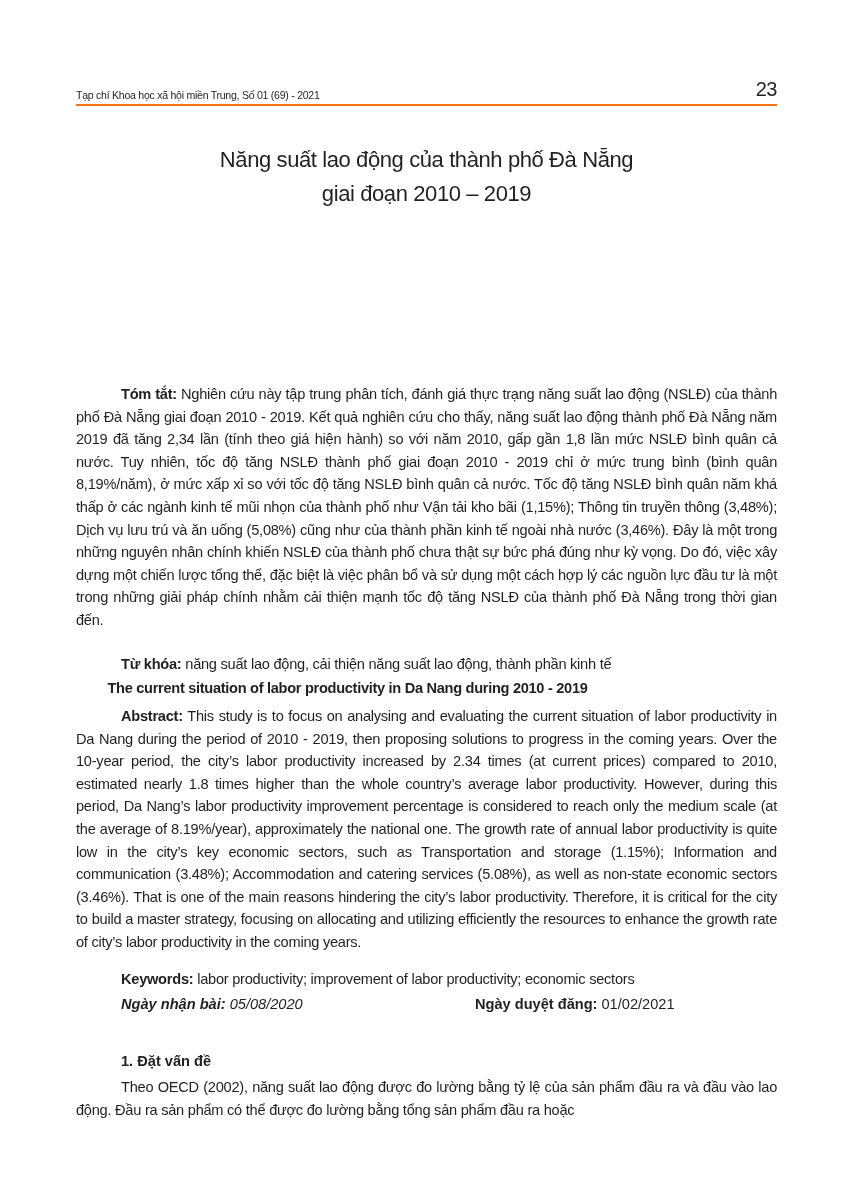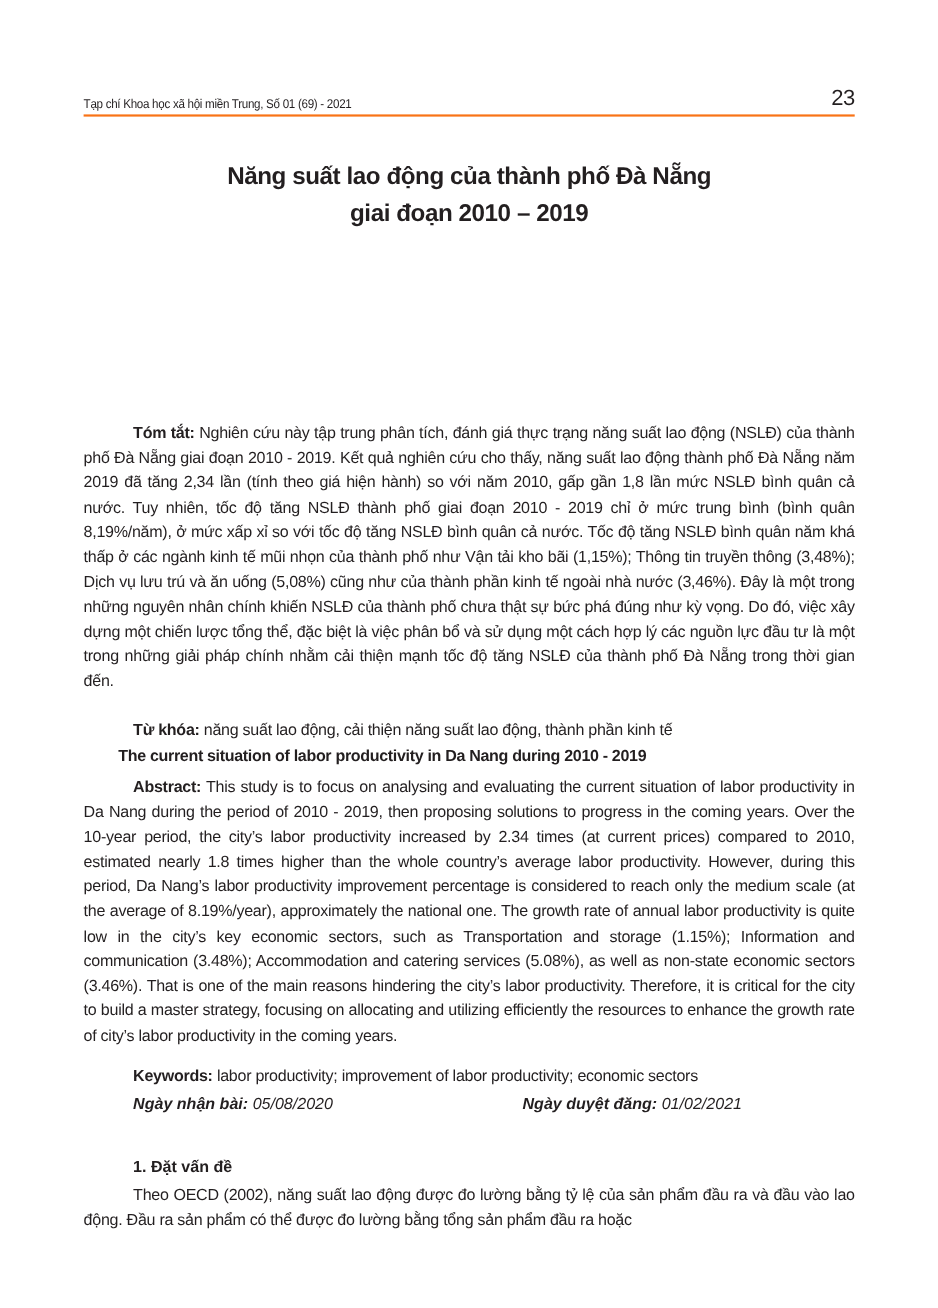--- a/index.html
+++ b/index.html
@@ -1,37 +1,37 @@
 <!DOCTYPE html>
 <html><head>
 <meta charset="utf-8">
 <style>
   html, body { margin: 0; padding: 0; background: #ffffff; }
   body { width: 853px; height: 1189px; position: relative; overflow: hidden; color: #231f20; font-family: "Liberation Sans", sans-serif; }
   .page { position: absolute; left: 0; top: 0; width: 853px; height: 1189px; }
   .running-header { position: absolute; left: 76px; top: 80px; width: 701px; height: 24px; border-bottom: 2px solid #f97316; }
   .journal { position: absolute; left: 0; bottom: 3px; font-size: 11.5px; letter-spacing: -0.3px; transform: scaleX(0.92); transform-origin: left bottom; white-space: nowrap; }
   .pagenum { position: absolute; right: 0; bottom: 3px; font-size: 20px; letter-spacing: -0.5px; }
-  .title { position: absolute; left: 0; width: 853px; text-align: center; font-weight: bold; font-size: 22px; line-height: 34px; letter-spacing: -0.4px; }
+  .title { position: absolute; left: 0; width: 853px; text-align: center; font-weight: normal; font-size: 22px; line-height: 34px; letter-spacing: -0.4px; }
   .title.l1 { top: 143px; }
   .title.l2 { top: 177px; }
   .authors { position: absolute; left: 121px; top: 262px; font-size: 14px; line-height: 22px; }
   .authors .name { font-weight: bold; }
   .authors .aff, .authors .email { font-style: italic; }
   .block { position: absolute; left: 76px; width: 701px; font-size: 14.6px; line-height: 22.6px; text-align: justify; letter-spacing: -0.25px; }
   .indent { text-indent: 45px; }
   .bold { font-weight: bold; }
   .abstract-vi { top: 383px; }
   .keywords-vi { top: 653px; }
   .en-title { position: absolute; left: 0; width: 695px; top: 680px; text-align: center; font-weight: bold; font-size: 14.6px; letter-spacing: -0.3px; }
   .abstract-en { top: 705px; }
   .keywords-en { top: 968px; }
   .dates { position: absolute; left: 121px; top: 993px; font-size: 14.6px; line-height: 22px; width: 656px; }
   .dates .recv { position: absolute; left: 0; top: 0; white-space: nowrap; font-style: italic; }
-  .dates .acc { position: absolute; left: 354px; top: 0; white-space: nowrap; font-style: italic; }
+  .dates .acc { position: absolute; left: 354px; top: 0; white-space: nowrap; }
   .section-h { position: absolute; left: 121px; top: 1053px; font-weight: bold; font-size: 14.6px; }
   .body-text { top: 1076px; }
   .line { display: block; }
 </style>
 </head>
 <body>
 
 <div class="page">
 
   <div class="running-header">

